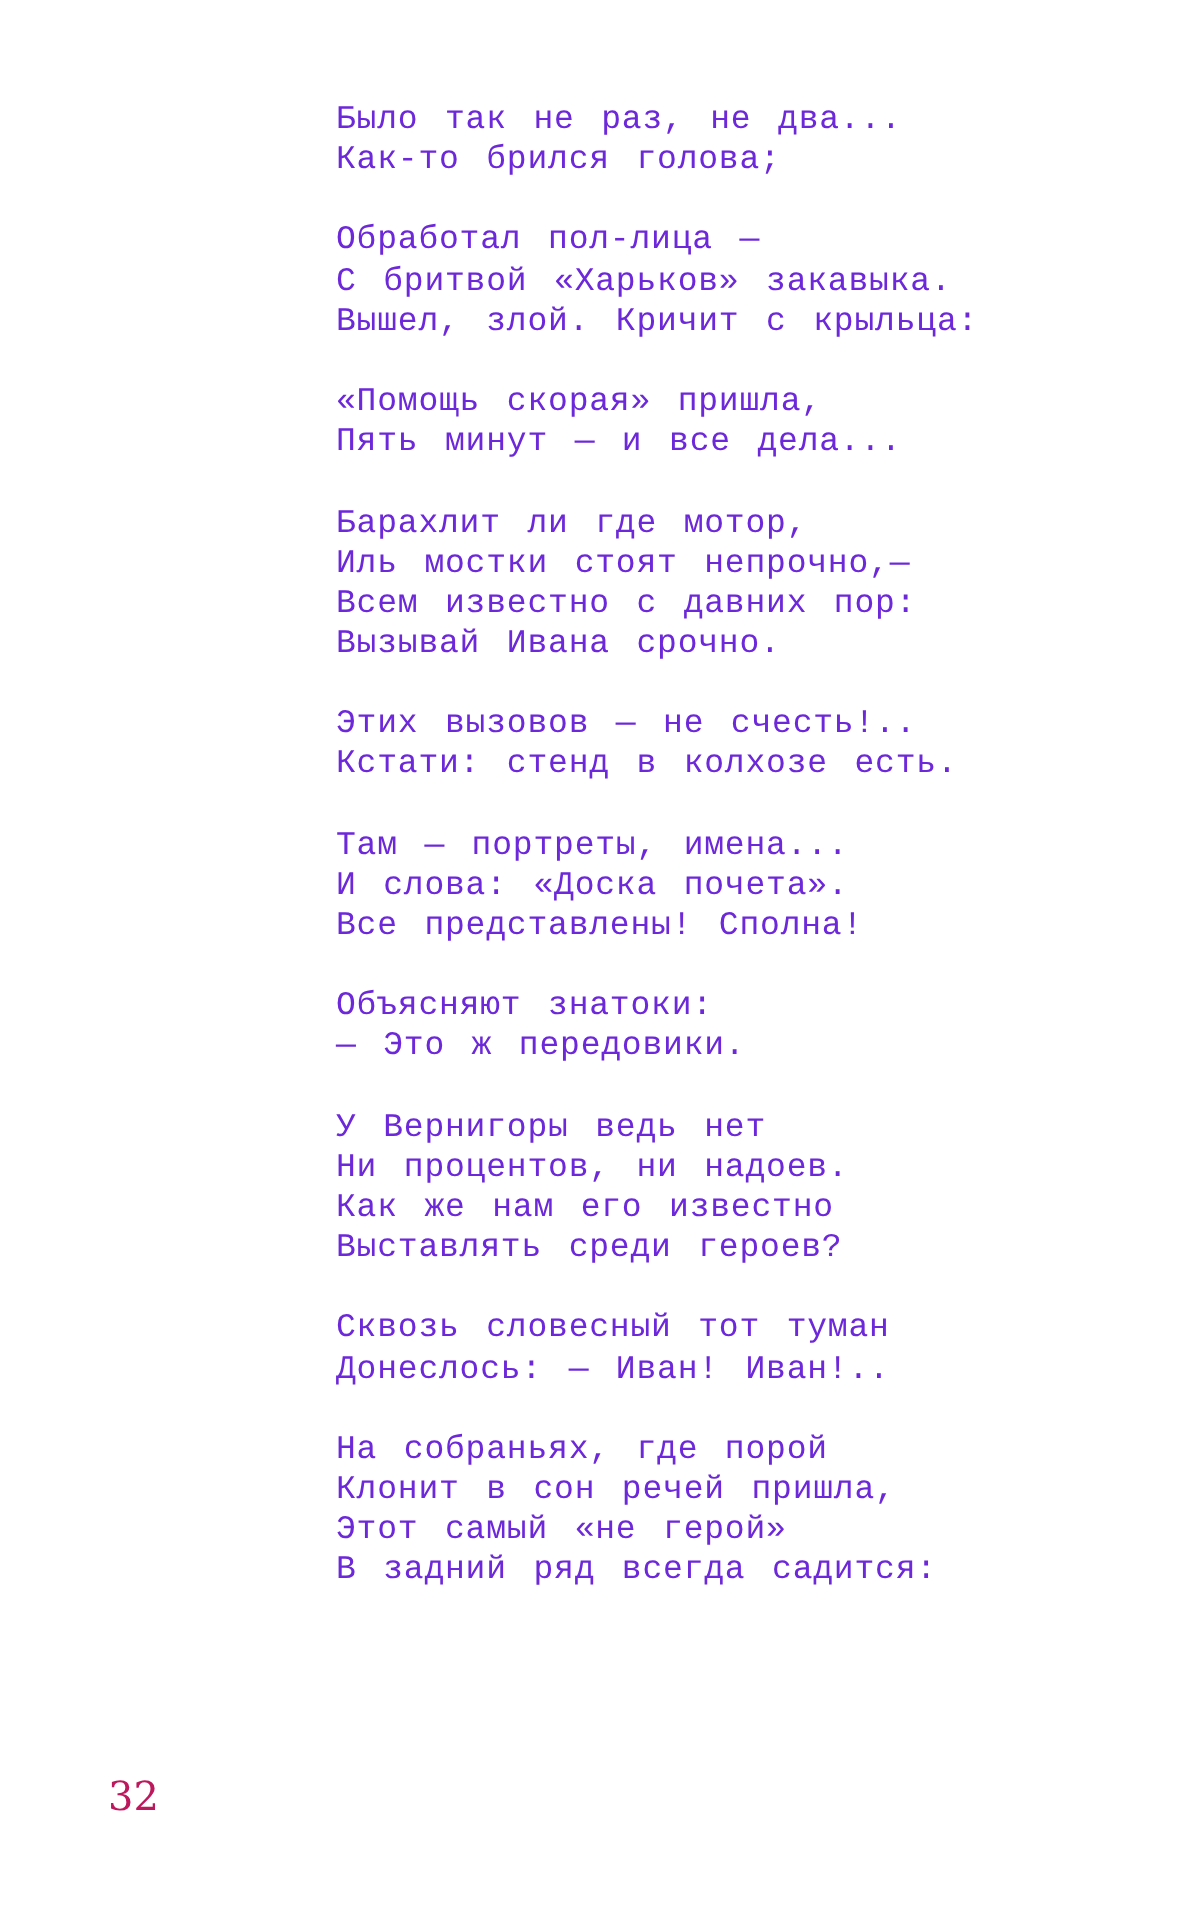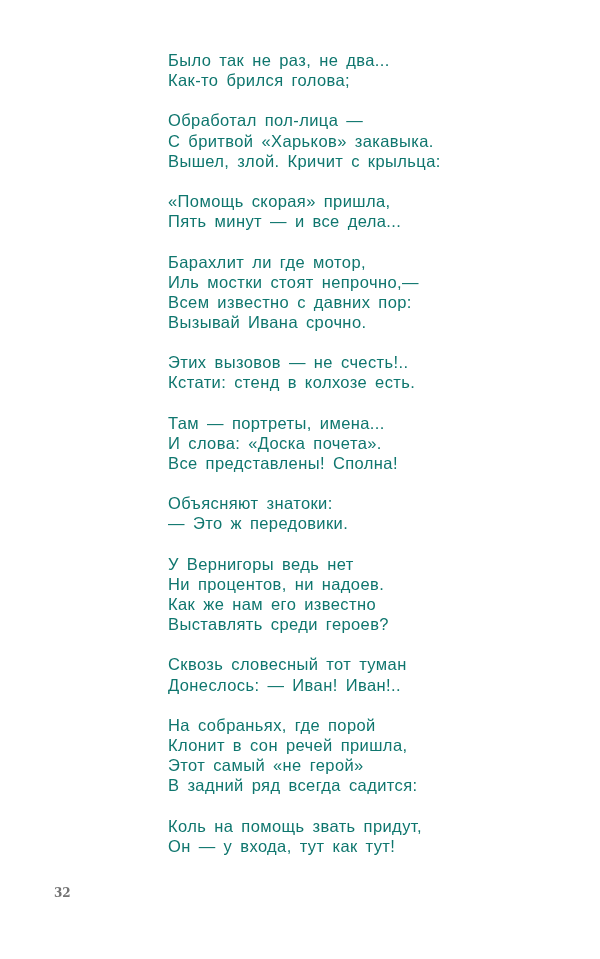--- a/index.html
+++ b/index.html
@@ -1,33 +1,33 @@
 <!DOCTYPE html>
 <html><head>
 <meta charset="utf-8">
 <style>
   html, body { margin: 0; padding: 0; background: #ffffff; }
   body { width: 600px; height: 959px; position: relative; overflow: hidden; }
   .page { position: absolute; left: 0; top: 0; width: 600px; height: 959px; background: #ffffff; }
   .poem { position: absolute; left: 168px; top: 50px; width: 330px; }
   .stanza { margin: 0 0 20.3px 0; }
   .line {
-    font-family: Liberation Sans, sans-serif;
+    font-family: Liberation Mono, monospace;
     font-size: 16.5px;
     line-height: 20.1px;
     height: 20.1px;
-    color: #0f766e;
+    color: #6d28d9;
     white-space: nowrap;
     letter-spacing: 0.4px;
     word-spacing: 3px;
   }
   .page-number {
     position: absolute; left: 54px; top: 886px;
     font-family: "DejaVu Serif", "Liberation Serif", serif;
-    font-size: 12px; font-weight: bold; color: #737373;
+    font-size: 20px; font-weight: normal; color: #be185d;
   }
 </style>
 </head>
 <body>
 
 <div class="page">
   <div class="poem">
     <div class="stanza">
       <div class="line">Было так не раз, не два...</div>
       <div class="line">Как-то брился голова;</div>
@@ -69,19 +69,15 @@
     <div class="stanza">
       <div class="line">Сквозь словесный тот туман</div>
       <div class="line">Донеслось: — Иван! Иван!..</div>
     </div>
     <div class="stanza">
       <div class="line">На собраньях, где порой</div>
       <div class="line">Клонит в сон речей пришла,</div>
       <div class="line">Этот самый «не герой»</div>
       <div class="line">В задний ряд всегда садится:</div>
     </div>
-    <div class="stanza">
-      <div class="line">Коль на помощь звать придут,</div>
-      <div class="line">Он — у входа, тут как тут!</div>
-    </div>
   </div>
   <div class="page-number">32</div>
 </div>
 
 </body></html>

